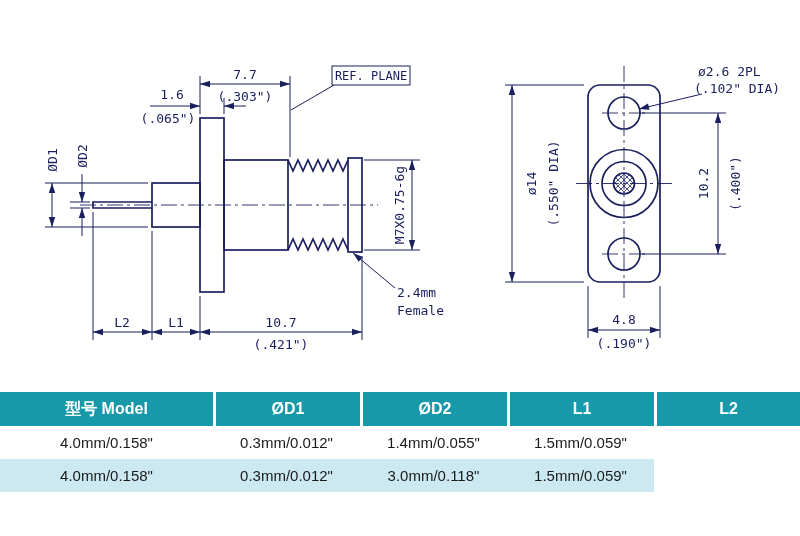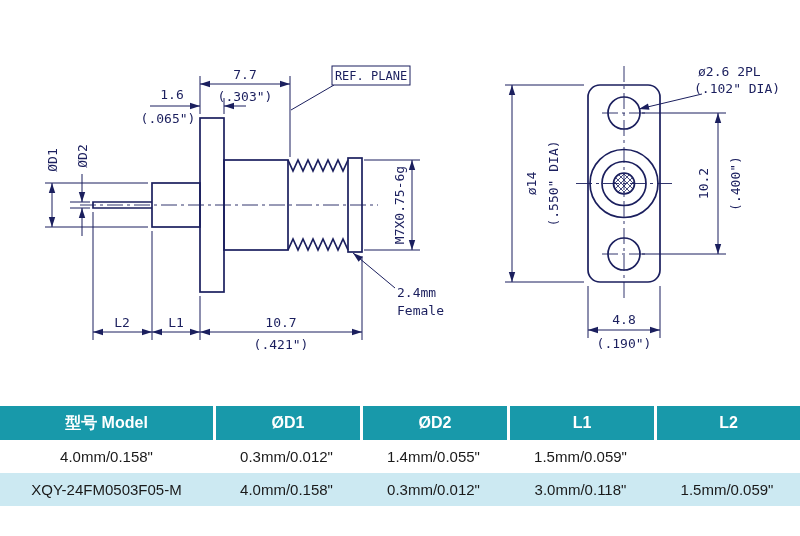--- a/index.html
+++ b/index.html
@@ -14,21 +14,21 @@
   .ln  { stroke: var(--line, #1b1f5e); stroke-width: 1.7; fill: none; }
   .dim { stroke: var(--line, #1b1f5e); stroke-width: 1;   fill: none; }
   .cl  { stroke: var(--line, #1b1f5e); stroke-width: 0.9; fill: none; stroke-dasharray: 16 4 3 4; }
   .dtxt {
     fill: var(--line, #1b1f5e);
     font-family: "DejaVu Sans Mono", monospace;
     font-size: 13px;
   }
   .dtxt.sm { font-size: 12px; }
 
-  .spec-table { width: 800px; margin-top: 16px; }
+  .spec-table { width: 800px; margin-top: 2px; }
   .tr { display: grid; grid-template-columns: 213px 147px 147px 147px 146px; }
   .thead .th {
     background: var(--headerBg, #1899aa);
     color: #ffffff;
     font-weight: bold;
     font-size: 16px;
     height: 34px; line-height: 34px;
     text-align: center;
     white-space: nowrap; overflow: hidden;
   }
@@ -187,19 +187,18 @@
     <div class="th">L1</div>
     <div class="th">L2</div>
   </div>
   <div class="tr">
     <div class="td">4.0mm/0.158"</div>
     <div class="td">0.3mm/0.012"</div>
     <div class="td">1.4mm/0.055"</div>
     <div class="td">1.5mm/0.059"</div>
   </div>
   <div class="tr row-alt">
-    <div class="td">XQY-24FM0503F05-M</div>
     <div class="td">4.0mm/0.158"</div>
     <div class="td">0.3mm/0.012"</div>
     <div class="td">3.0mm/0.118"</div>
     <div class="td">1.5mm/0.059"</div>
   </div>
 </div>
 
 </body></html>

